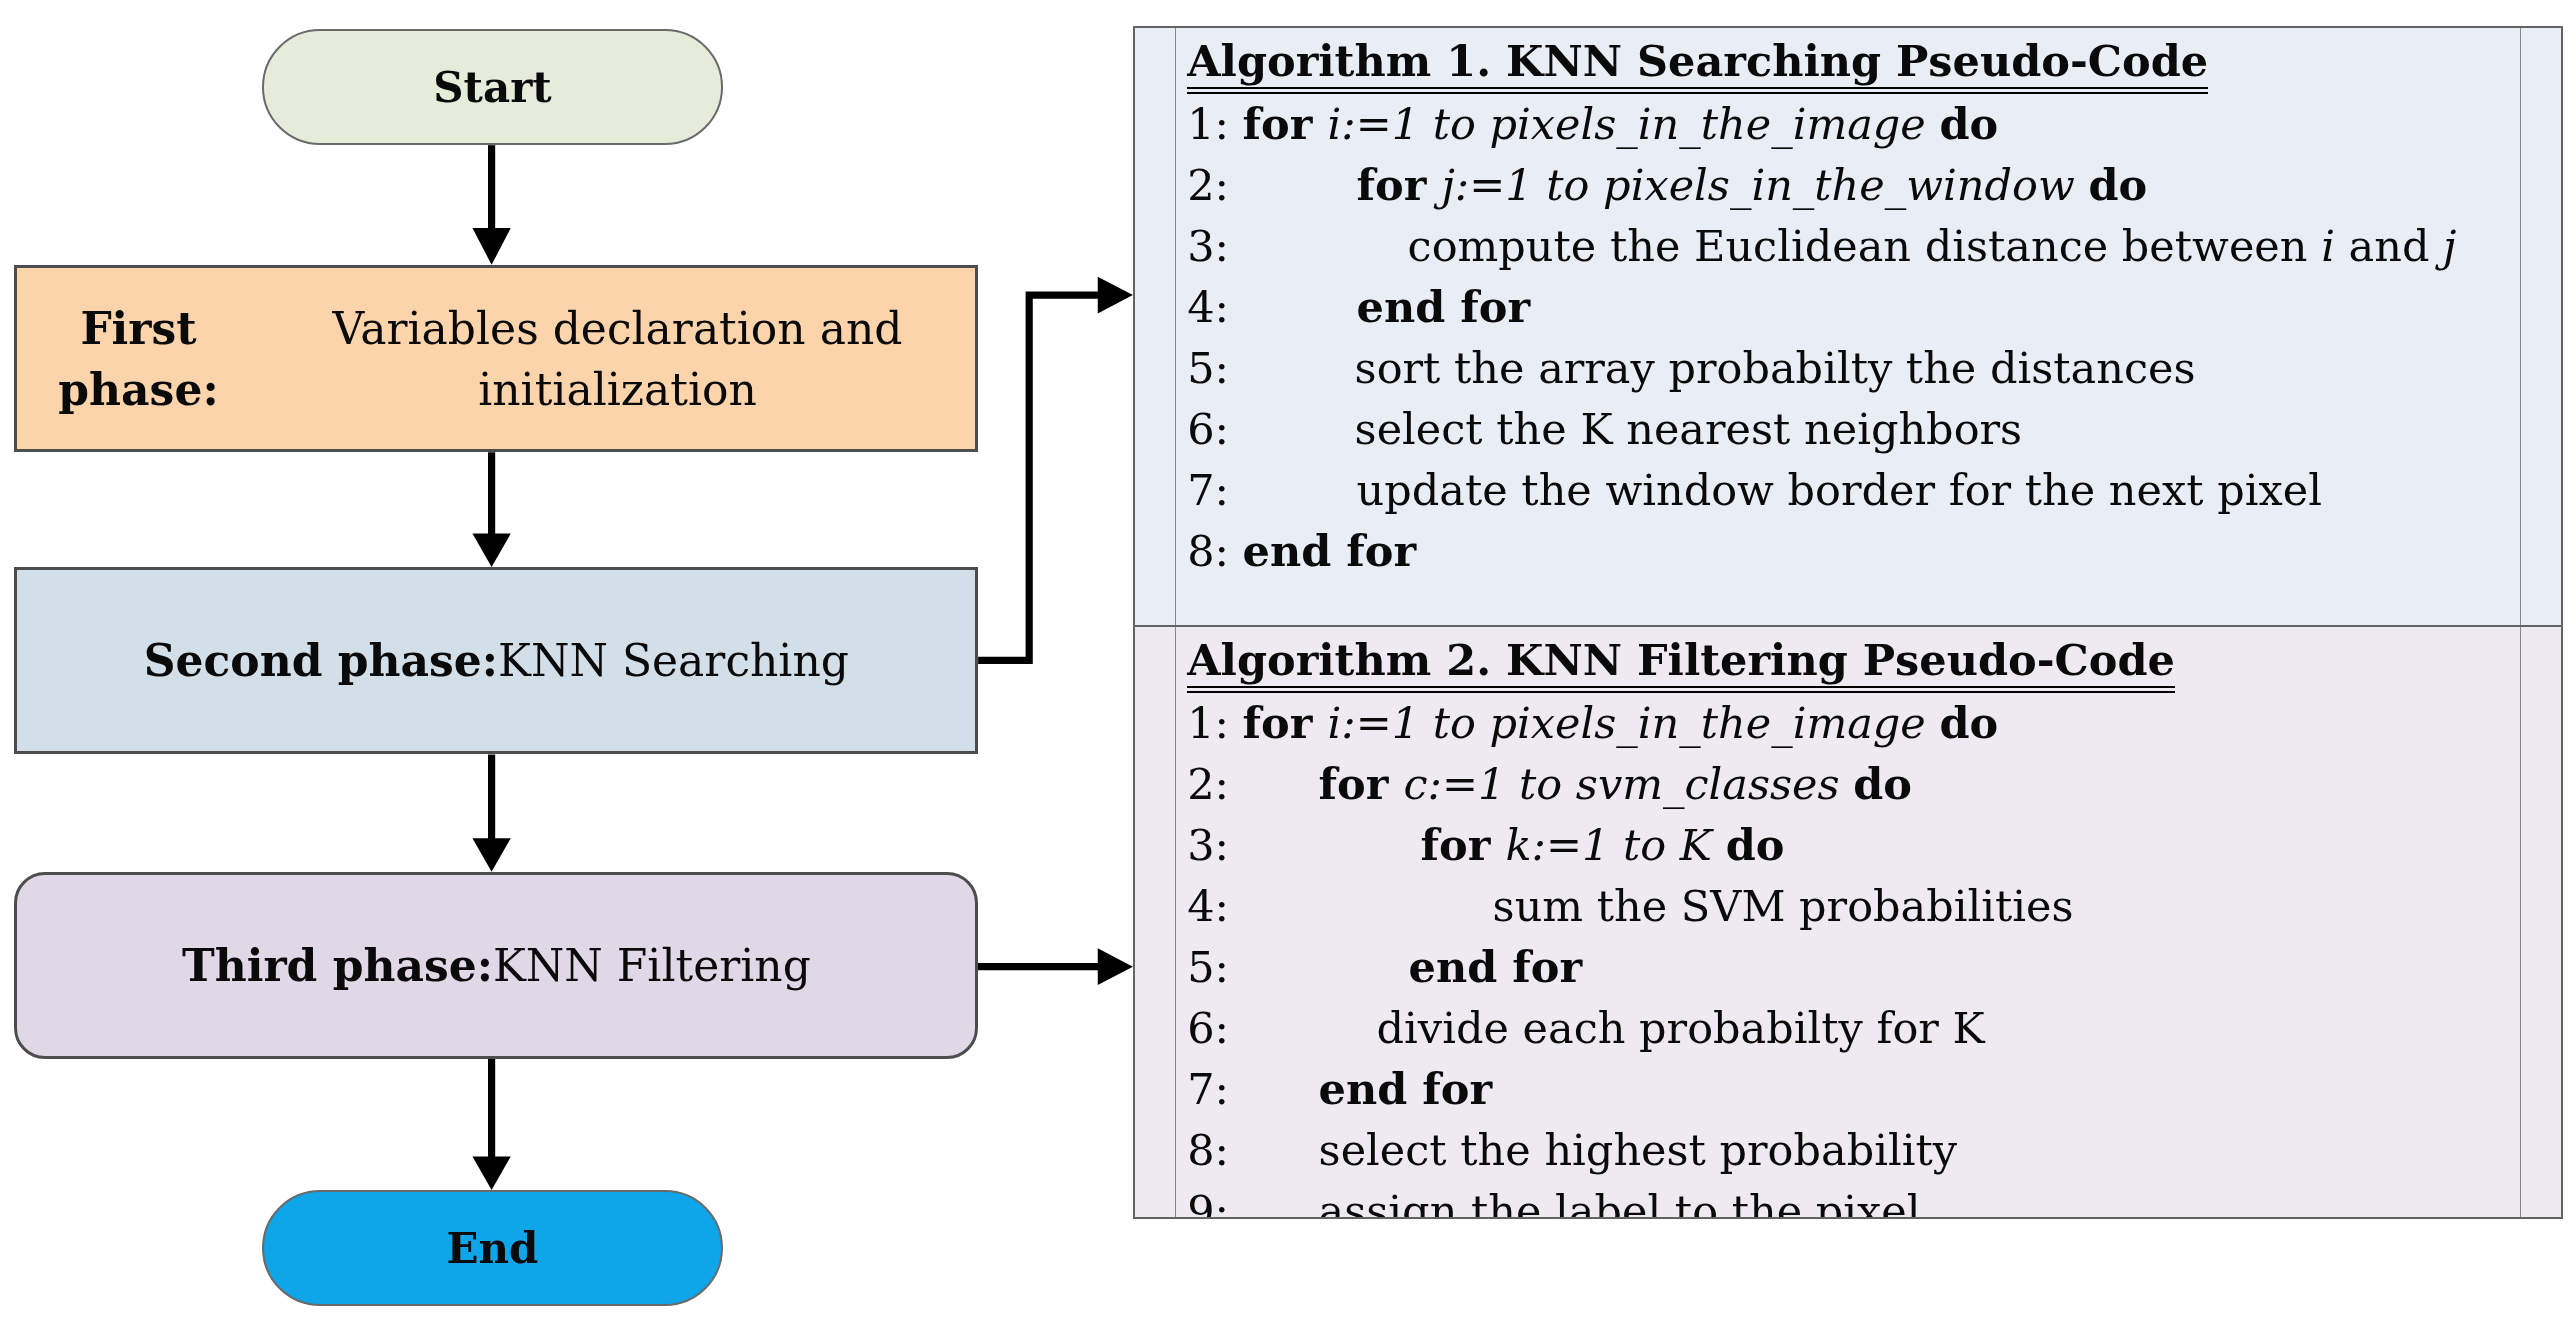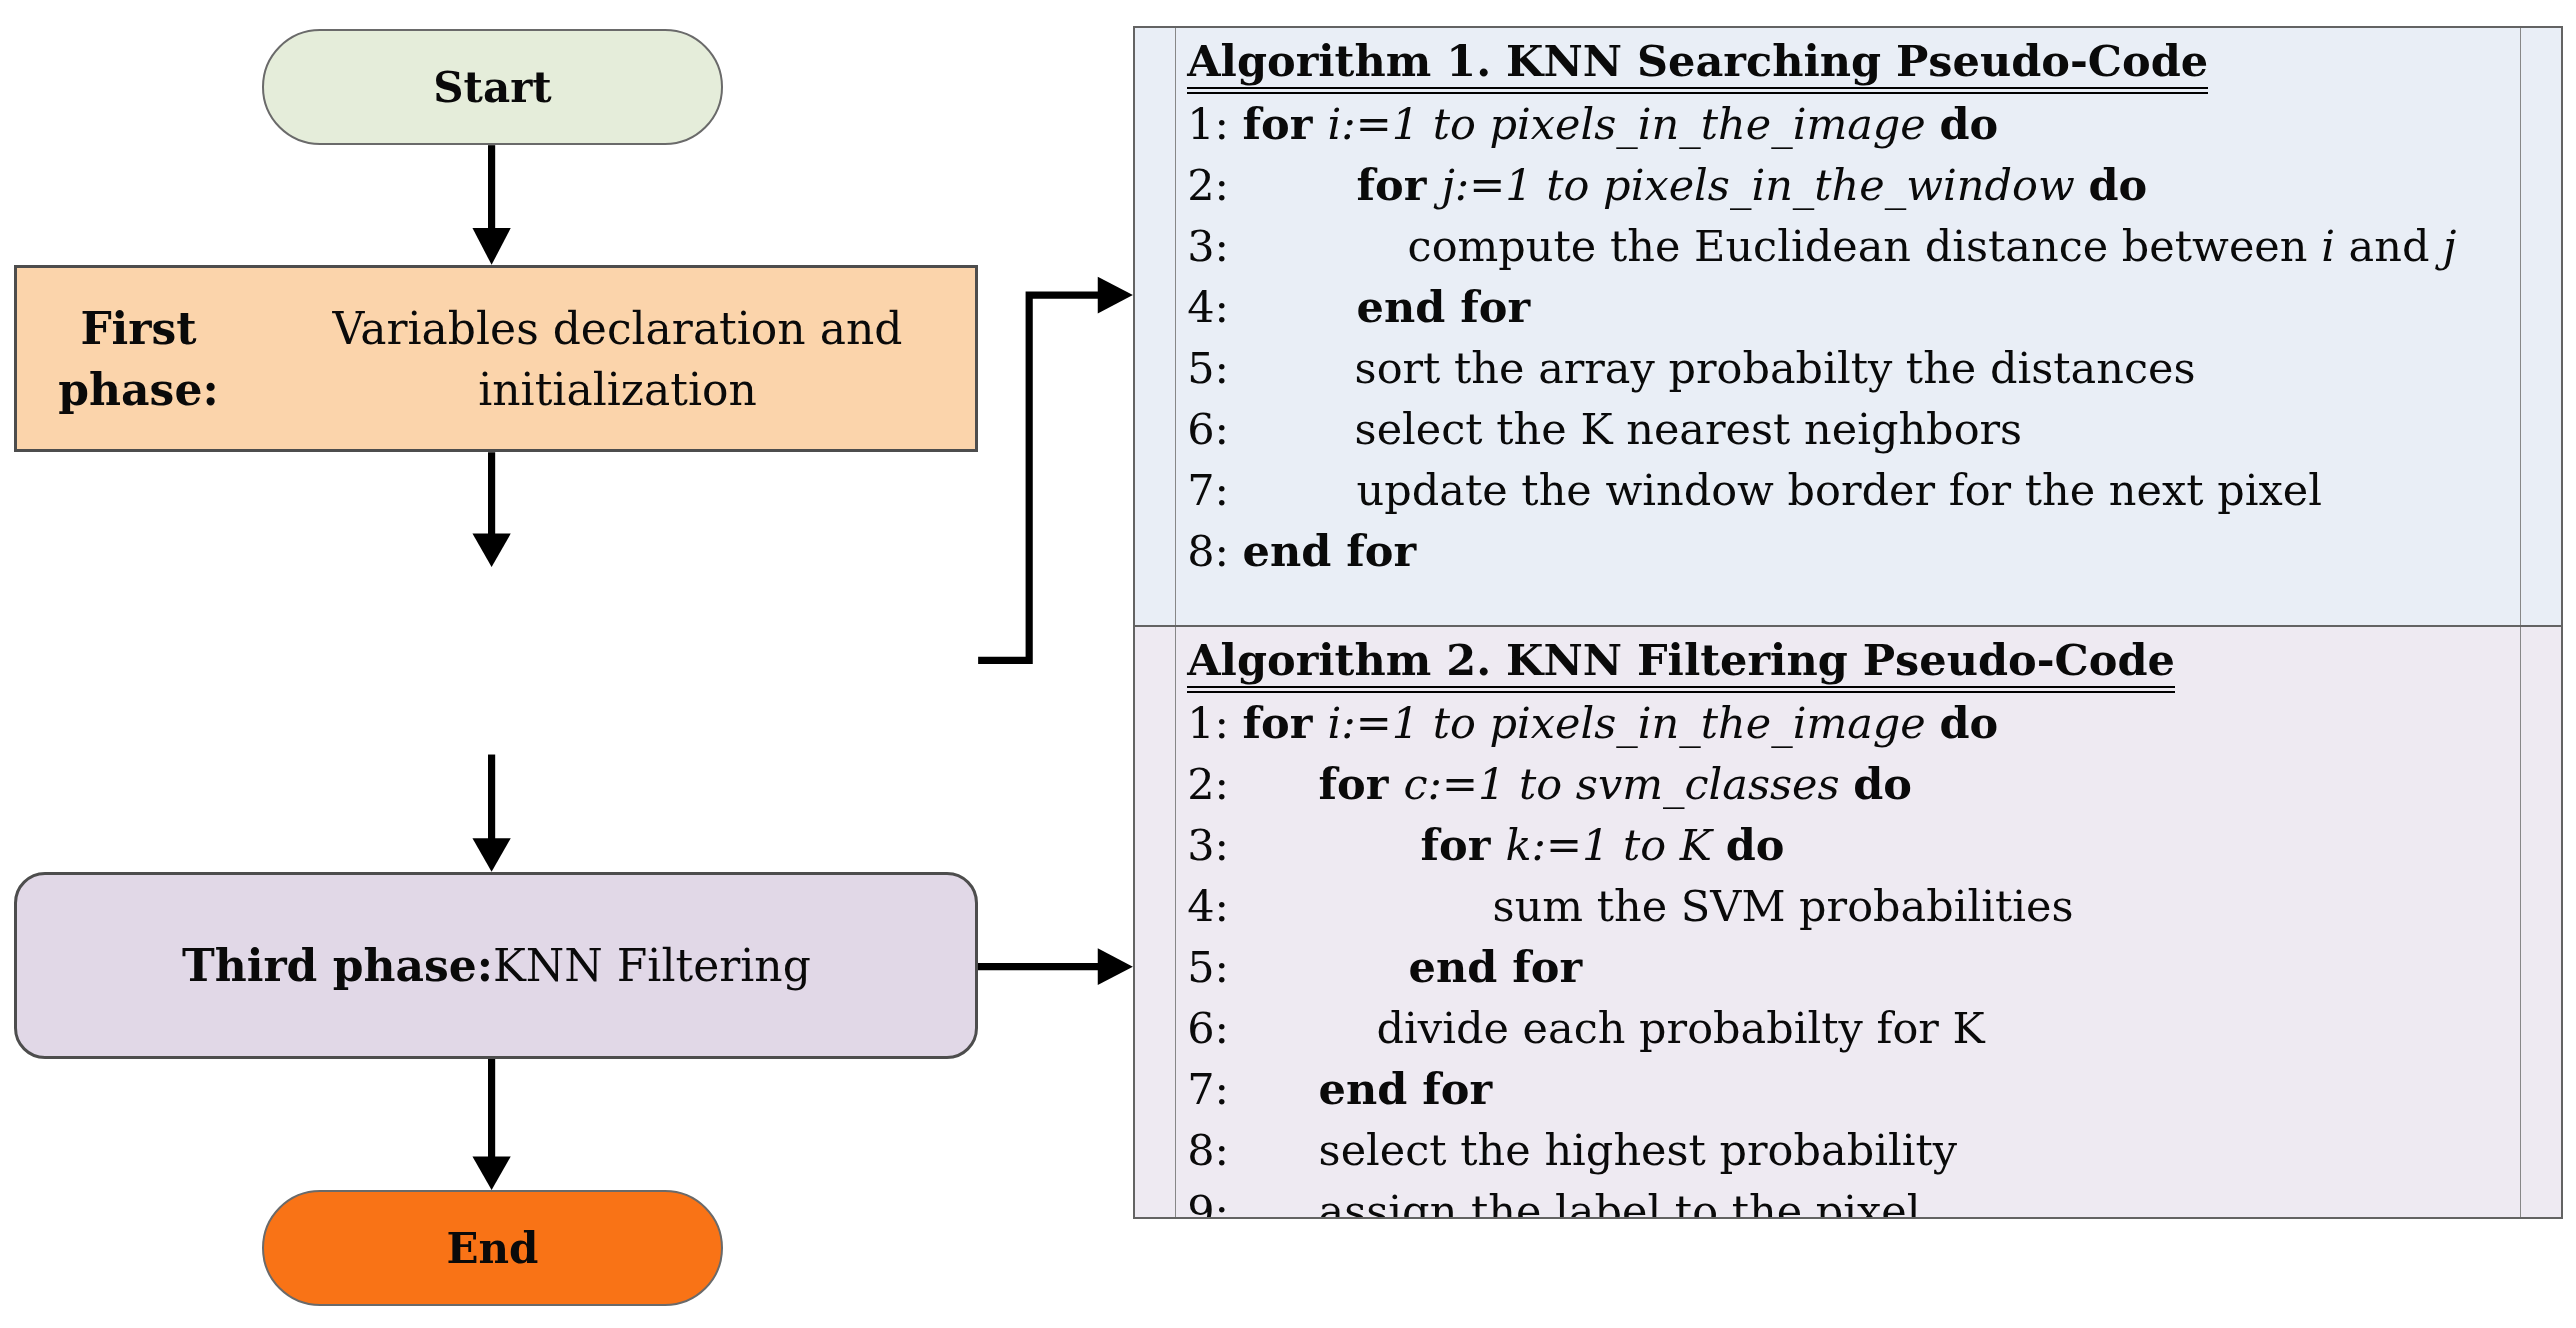--- a/index.html
+++ b/index.html
@@ -120,27 +120,31 @@
 
   <div class="terminal terminal-start" style="background: rgb(229, 237, 218);">
     <span>Start</span>
   </div>
 
   <div class="phase phase-1" style="background: rgb(251, 212, 171);">
     <div class="phase-title">First phase:</div>
     <div class="phase-subtitle">Variables declaration and initialization</div>
   </div>
 
+  <div class="phase phase-2" style="background: rgb(210, 223, 233);">
+    <div class="phase-title">Second phase:</div>
+    <div class="phase-subtitle">KNN Searching</div>
+  </div>
 
   <div class="phase phase-3" style="background: rgb(225, 216, 231);">
     <div class="phase-title">Third phase:</div>
     <div class="phase-subtitle">KNN Filtering</div>
   </div>
 
-  <div class="terminal terminal-end" style="background: #f97316;">
+  <div class="terminal terminal-end" style="background: #0ea5e9;">
     <span>End</span>
   </div>
 
   <div class="alg alg-1" style="background: rgb(233, 238, 246);">
     <div class="alg-inner">
       <span class="alg-title">Algorithm 1. KNN Searching Pseudo-Code</span>
       <div>
           <div class="code-line"><span class="num">1:</span><span class="ind" style="width: 0px;"></span><span class="kw">for </span><span class="var">i:=1 to pixels_in_the_image </span><span class="kw">do</span></div>
           <div class="code-line"><span class="num">2:</span><span class="ind" style="width: 114px;"></span><span class="kw">for </span><span class="var">j:=1 to pixels_in_the_window </span><span class="kw">do</span></div>
           <div class="code-line"><span class="num">3:</span><span class="ind" style="width: 165px;"></span><span class="txt">compute the Euclidean distance between </span><span class="var">i</span><span class="txt"> and </span><span class="var">j</span></div>

